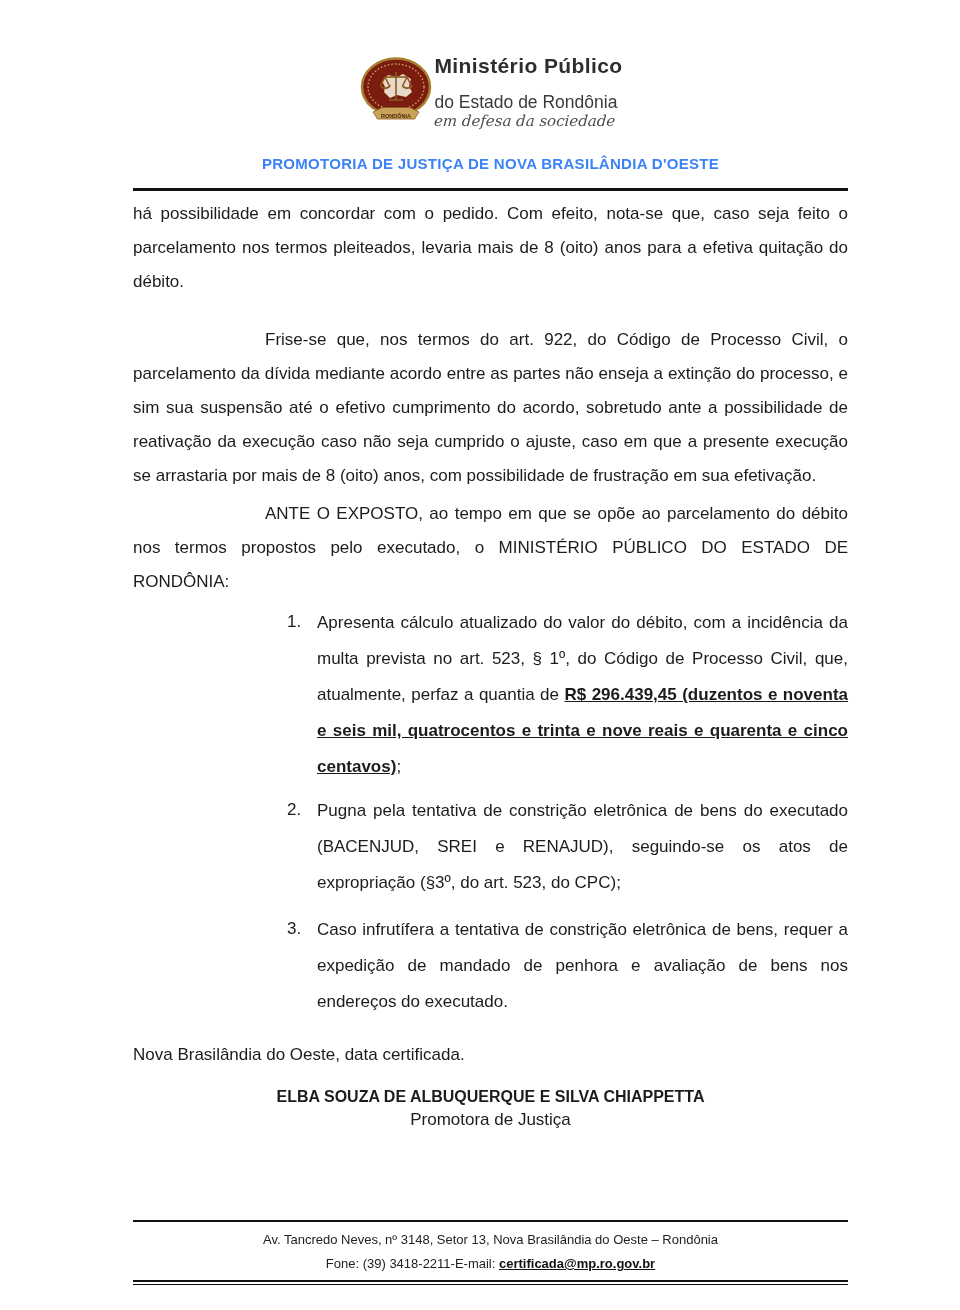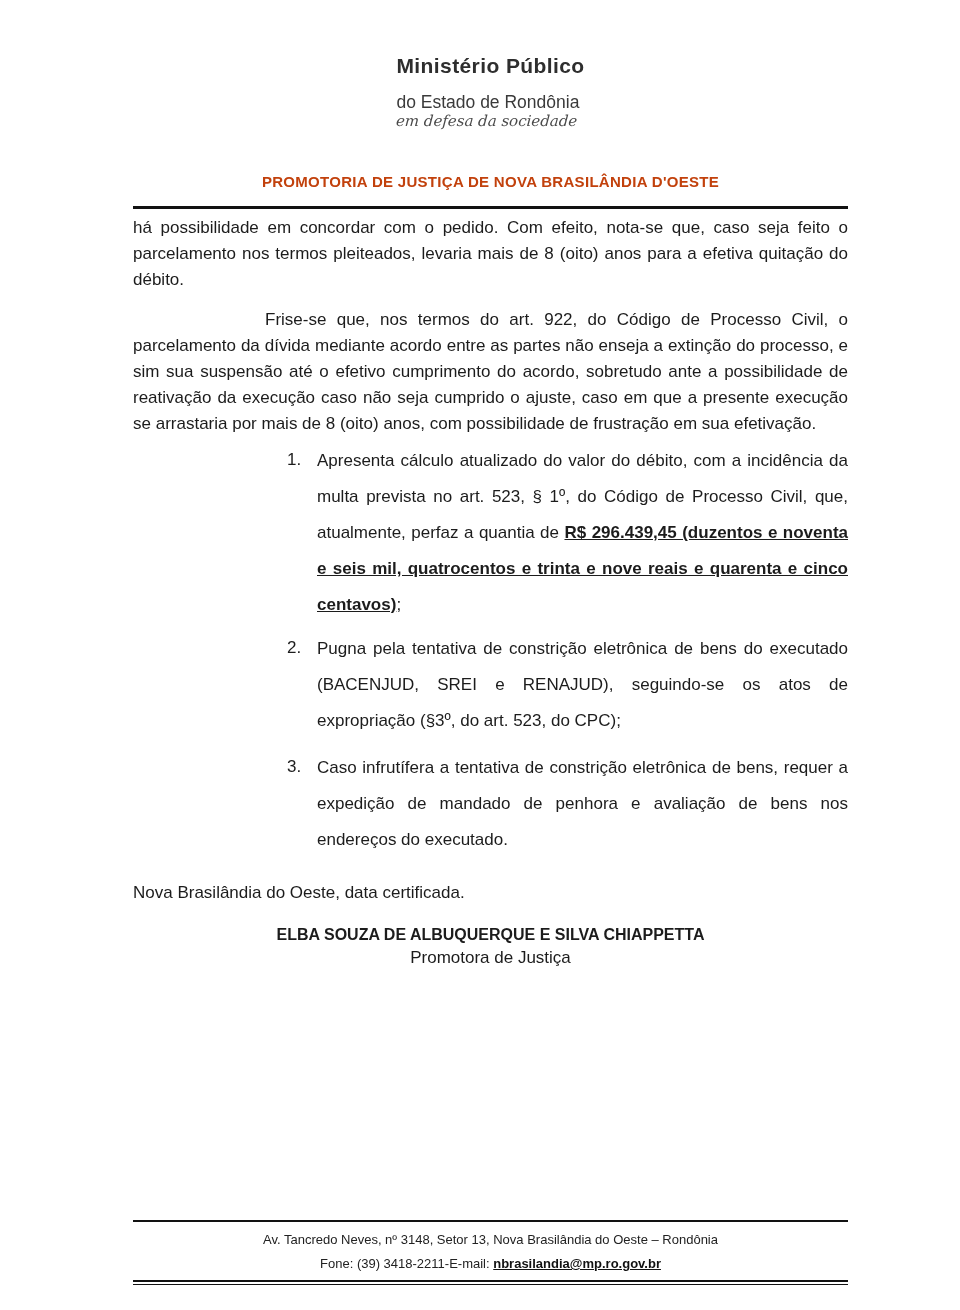--- a/index.html
+++ b/index.html
@@ -14,57 +14,56 @@
   }
   .content { padding: 55px 112px 0 133px; }
 
   
   .logo-row {
     display: flex;
     justify-content: center;
     align-items: center;
     gap: 0;
     height: 74px;
-    flex-direction: column;
   }
   .logo-text { text-align: left; line-height: 1.1; }
   .org1 { font-size: 21px; font-weight: bold; color: #2e2e2e; letter-spacing: 0.4px; }
   .org2 { font-size: 17.5px; color: #3a3a3a; margin-top: 16px; }
   .motto {
     font-family: "DejaVu Serif", serif;
     font-style: italic;
     font-size: 15px;
     color: #4a4a4a;
     margin-top: 1px;
     transform: skewX(-4deg);
   }
   .doc-title {
     text-align: center;
     font-weight: bold;
     font-size: 15px;
-    color: #c2410c;
+    color: #3b82f6;
     letter-spacing: 0.3px;
-    margin-top: 44px;
+    margin-top: 26px;
   }
   .rule {
     border: none;
     border-top: 3px solid #121212;
     margin: 16px 0 0 0;
   }
 
   
   .p {
     font-size: 17px;
-    line-height: 26px;
+    line-height: 34px;
     text-align: justify;
     margin: 0;
   }
   .p-first   { margin-top: 6px; }
   .p-indent  { text-indent: 132px; }
-  .p-frise   { margin-top: 14px; }
+  .p-frise   { margin-top: 24px; }
   .p-ante    { margin-top: 4px; }
 
   .req-list { margin: 6px 0 0 154px; padding: 0; list-style: none; }
   .req-list li { display: flex; }
   .req-list li.item-2 { margin-top: 8px; }
   .req-list li.item-3 { margin-top: 11px; }
   .num { flex: 0 0 30px; font-size: 17px; line-height: 34px; }
   .li-text { flex: 1; font-size: 17px; line-height: 36px; text-align: justify; }
   .hl { font-weight: bold; text-decoration: underline; }
 
@@ -122,20 +121,21 @@
           <div class="motto">em defesa da sociedade</div>
         </div>
       </div>
       <div class="doc-title">PROMOTORIA DE JUSTIÇA DE NOVA BRASILÂNDIA D'OESTE</div>
       <hr class="rule">
     </header>
 
     <main>
       <p class="p p-first">há possibilidade em concordar com o pedido. Com efeito, nota-se que, caso seja feito o parcelamento nos termos pleiteados, levaria mais de 8 (oito) anos para a efetiva quitação do débito.</p>
       <p class="p p-indent p-frise">Frise-se que, nos termos do art. 922, do Código de Processo Civil, o parcelamento da dívida mediante acordo entre as partes não enseja a extinção do processo, e sim sua suspensão até o efetivo cumprimento do acordo, sobretudo ante a possibilidade de reativação da execução caso não seja cumprido o ajuste, caso em que a presente execução se arrastaria por mais de 8 (oito) anos, com possibilidade de frustração em sua efetivação.</p>
+      <p class="p p-indent p-ante">ANTE O EXPOSTO, ao tempo em que se opõe ao parcelamento do débito nos termos propostos pelo executado, o MINISTÉRIO PÚBLICO DO ESTADO DE RONDÔNIA:</p>
 
       <ol class="req-list">
         <li class="item-1">
           <span class="num">1.</span>
           <div class="li-text">
             <span>Apresenta cálculo atualizado do valor do débito, com a incidência da multa prevista no art. 523, § 1º, do Código de Processo Civil, que, atualmente, perfaz a quantia de </span><span class="hl">R$ 296.439,45 (duzentos e noventa e seis mil, quatrocentos e trinta e nove reais e quarenta e cinco centavos)</span><span>;</span>
           </div>
         </li>
         <li class="item-2">
           <span class="num">2.</span>
@@ -154,18 +154,18 @@
       <p class="p date-line">Nova Brasilândia do Oeste, data certificada.</p>
       <div class="sig-name">ELBA SOUZA DE ALBUQUERQUE E SILVA CHIAPPETTA</div>
       <div class="sig-role">Promotora de Justiça</div>
     </main>
   </div>
 
   <footer class="doc-footer">
     <div class="f-top">
       <div class="f-line">Av. Tancredo Neves, nº 3148, Setor 13, Nova Brasilândia do Oeste – Rondônia</div>
       <div class="f-line f-line2">
-        <span>Fone: (39) 3418-2211-E-mail: </span><a class="email">nbrasilandia@mp.ro.gov.br</a>
+        <span>Fone: (39) 3418-2211-E-mail: </span><a class="email">certificada@mp.ro.gov.br</a>
       </div>
     </div>
     <div class="f-bottom"></div>
   </footer>
 </div>
 
 </body></html>

